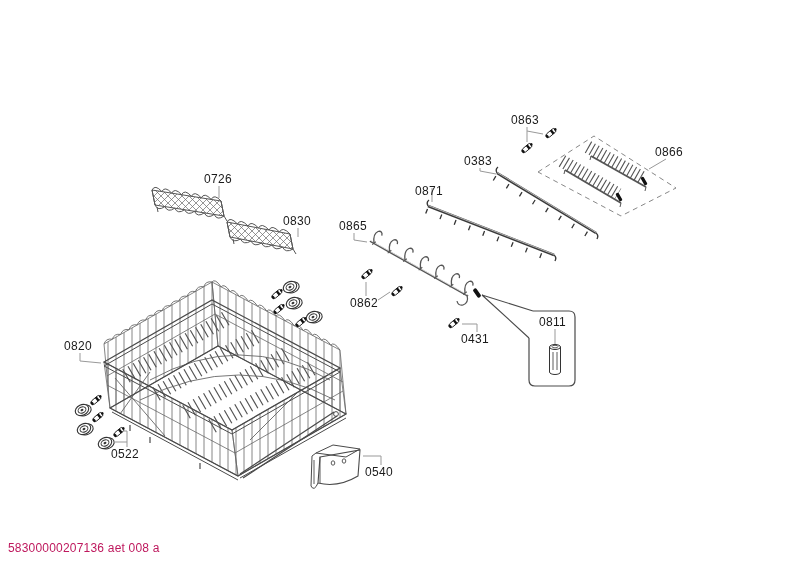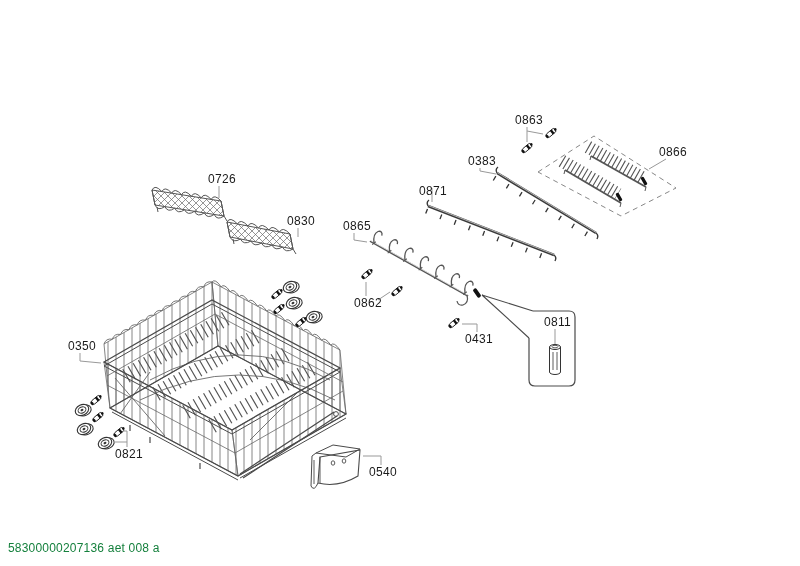--- a/index.html
+++ b/index.html
@@ -2,26 +2,26 @@
 <html><head>
 <meta charset="utf-8">
 <style>
   html,body{margin:0;padding:0;background:#fff;}
   #stage{
     position:relative;width:800px;height:566px;background:#ffffff;
     font-family:"Liberation Sans",sans-serif;overflow:hidden;
   }
   #drawing{position:absolute;left:0;top:0;}
   .plabel{
-    position:absolute;width:32px;text-align:right;
+    position:absolute;width:32px;text-align:left;
     font-size:12px;line-height:14px;color:#1a1a1a;letter-spacing:0.3px;
     user-select:none;white-space:nowrap;
   }
   .footer-code{
-    position:absolute;left:8px;top:541px;font-size:12px;color:#15803d;
+    position:absolute;left:8px;top:541px;font-size:12px;color:#be185d;
     letter-spacing:0.2px;
   }
 </style>
 </head>
 <body>
 
 <div id="stage">
 
 <svg id="drawing" width="800" height="566" viewBox="0 0 800 566">
   <defs>
@@ -207,22 +207,22 @@
     <path d="M527,127 L527,142 M527,131 L543,134"></path>
     <path d="M354,233 L354,240 L367,242"></path>
     <path d="M432,188 L432,202"></path>
     <path d="M480,168 L480,171 L496,174"></path>
     <path d="M666,159 L649,169"></path>
   </g>
 </svg>
 
   <div class="plabel" style="left:204px;top:172px">0726</div>
   <div class="plabel" style="left:283px;top:214px">0830</div>
-  <div class="plabel" style="left:64px;top:339px">0350</div>
-  <div class="plabel" style="left:111px;top:447px">0821</div>
+  <div class="plabel" style="left:64px;top:339px">0820</div>
+  <div class="plabel" style="left:111px;top:447px">0522</div>
   <div class="plabel" style="left:365px;top:465px">0540</div>
   <div class="plabel" style="left:539px;top:315px">0811</div>
   <div class="plabel" style="left:461px;top:332px">0431</div>
   <div class="plabel" style="left:350px;top:296px">0862</div>
   <div class="plabel" style="left:511px;top:113px">0863</div>
   <div class="plabel" style="left:339px;top:219px">0865</div>
   <div class="plabel" style="left:655px;top:145px">0866</div>
   <div class="plabel" style="left:415px;top:184px">0871</div>
   <div class="plabel" style="left:464px;top:154px">0383</div>
 

